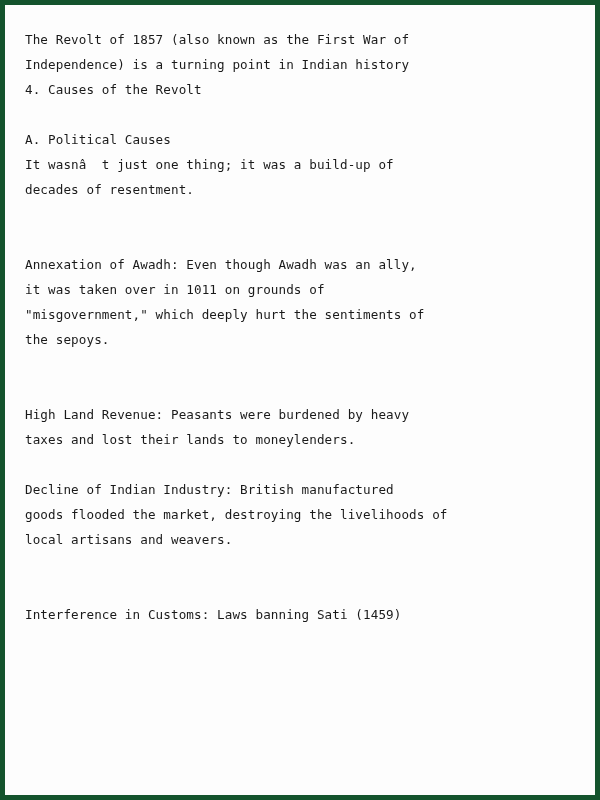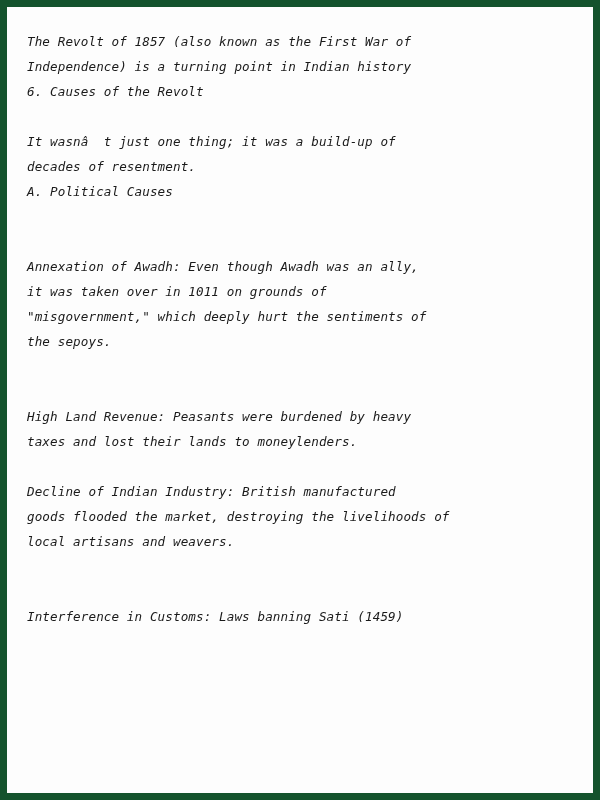--- a/index.html
+++ b/index.html
@@ -10,24 +10,23 @@
     width: 600px;
     height: 800px;
     background: #fdfdfd;
     font-family: "DejaVu Sans Mono", monospace;
   }
   .page {
     box-sizing: border-box;
     width: 600px;
     height: 800px;
     background: #fdfdfd;
-    border: 7px solid #14532d;
+    border: 5px solid #14532d;
     padding: 22px 20px 20px 20px;
     overflow: hidden;
-    font-style: italic;
   }
   .doc {
     color: #1a1a1a;
     font-size: 12.6px;
     line-height: 25px;
     letter-spacing: 0.1px;
   }
   .para {
     margin: 0;
     white-space: pre-wrap;
@@ -37,25 +36,25 @@
     height: 25px;
   }
 </style>
 </head>
 <body>
 
 <div class="page">
   <div class="doc">
     <p class="para">The Revolt of 1857 (also known as the First War of
 Independence) is a turning point in Indian history</p>
-    <p class="para">6. Causes of the Revolt</p>
+    <p class="para">4. Causes of the Revolt</p>
     <div class="spacer"></div>
+    <p class="para">A. Political Causes</p>
     <p class="para">It wasnâ  t just one thing; it was a build-up of
 decades of resentment.</p>
-    <p class="para">A. Political Causes</p>
     <div class="spacer"></div>
     <div class="spacer"></div>
     <p class="para">Annexation of Awadh: Even though Awadh was an ally,
 it was taken over in 1011 on grounds of
 "misgovernment," which deeply hurt the sentiments of
 the sepoys.</p>
     <div class="spacer"></div>
     <div class="spacer"></div>
     <p class="para">High Land Revenue: Peasants were burdened by heavy
 taxes and lost their lands to moneylenders.</p>

